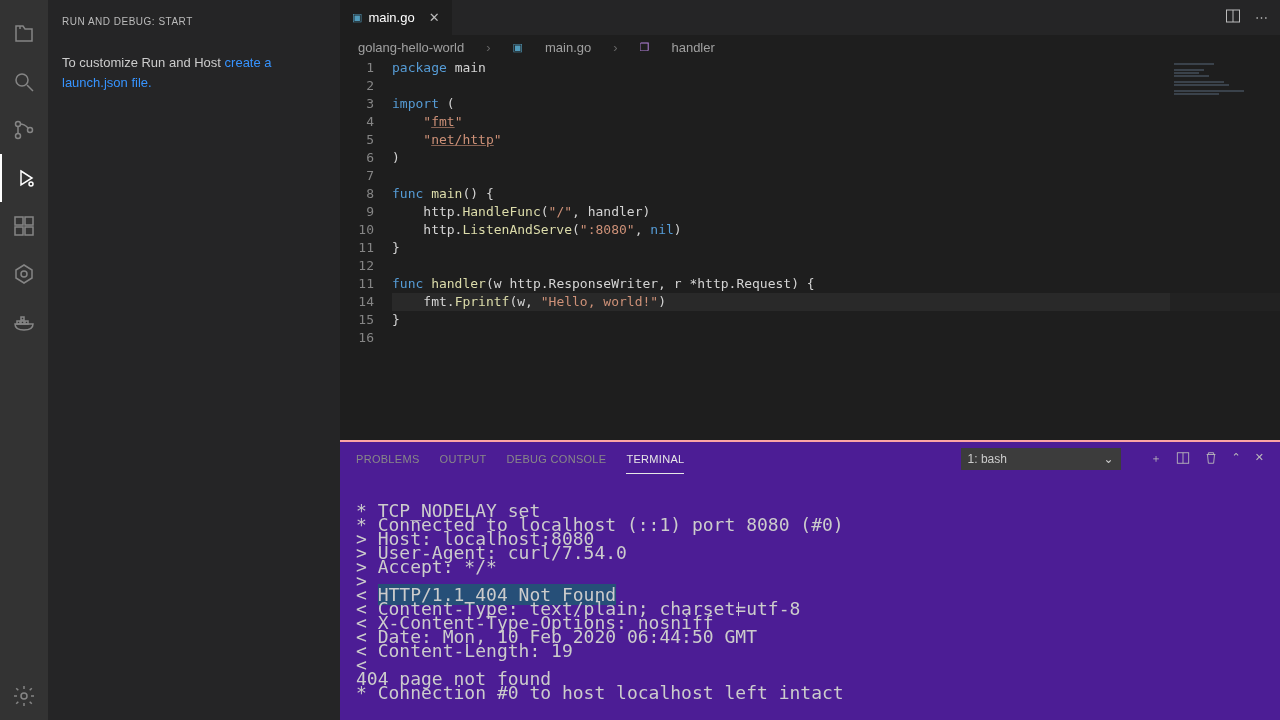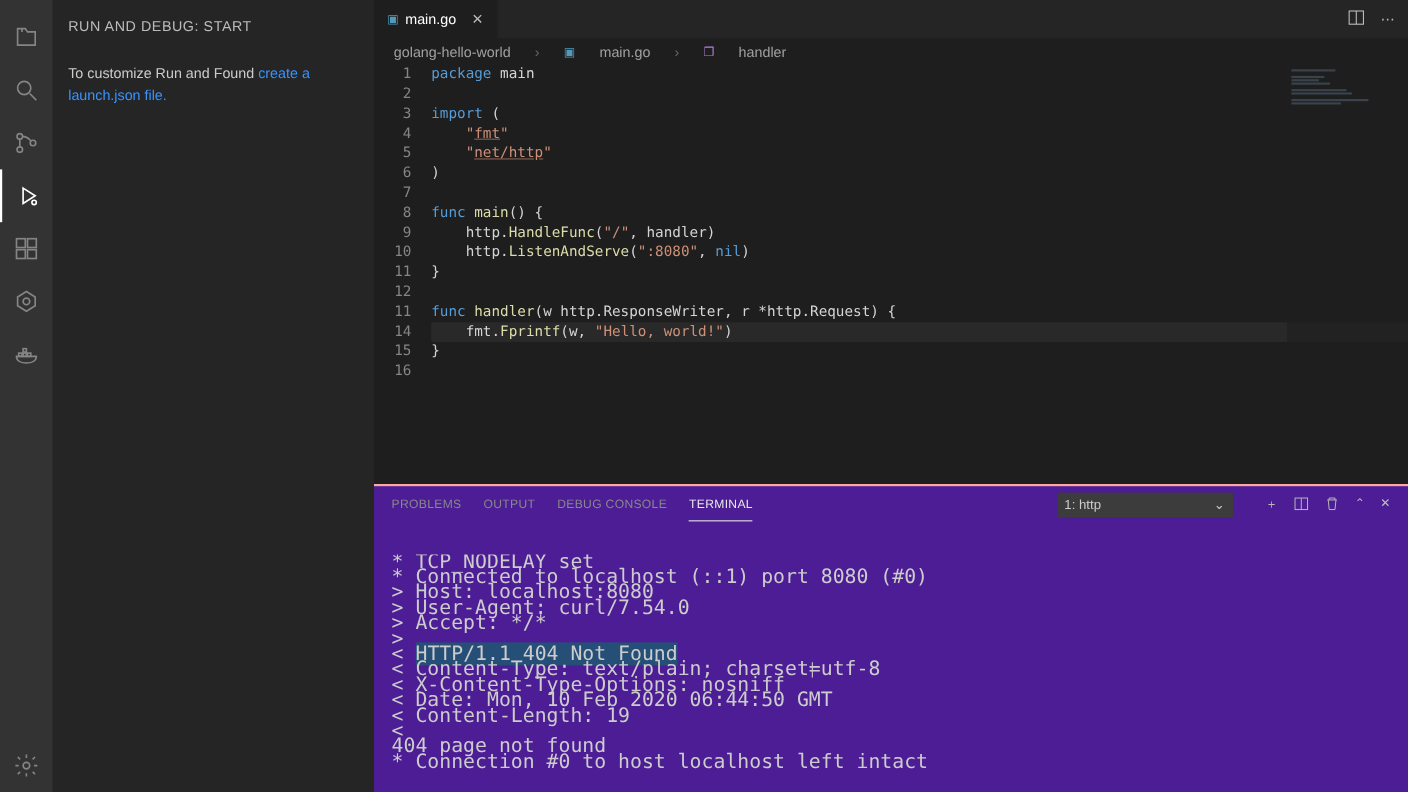--- a/index.html
+++ b/index.html
@@ -30,21 +30,21 @@
   .activity-icon svg { width: 24px; height: 24px; stroke: currentColor; fill: none; stroke-width: 1.5; }
   .activity-spacer { flex: 1; }
 
   
   .side-panel {
     width: 292px; height: 100%;
     background: #252526;
     padding: 10px 10px;
   }
   .side-title {
-    font-size: 13px; color: #bbbbbb;
+    font-size: 10px; color: #bbbbbb;
     padding: 6px 4px 12px 4px;
     letter-spacing: 0.5px;
   }
   .run-button {
     width: 100%; height: 30px;
     background: #0e639c;
     color: #ffffff;
     border: none;
     font-size: 13px;
     cursor: pointer;
@@ -210,21 +210,21 @@
     <svg viewBox="0 0 24 24">
         <circle cx="12" cy="12" r="3"></circle>
         <path d="M12 2v3M12 19v3M4.2 4.2l2.1 2.1M17.7 17.7l2.1 2.1M2 12h3M19 12h3M4.2 19.8l2.1-2.1M17.7 6.3l2.1-2.1"></path>
       </svg>
   </div>
 </div>
 
 <div class="side-panel">
   <div class="side-title">RUN AND DEBUG: START</div>
   <div class="side-text">
-    <span>To customize Run and Found </span><a>create a launch.json file.</a>
+    <span>To customize Run and Host </span><a>create a launch.json file.</a>
   </div>
 </div>
 
 <div class="main-col">
 
   <div class="tab-bar">
     <div class="tab">
       <span class="go-icon">▣</span>
       <span>main.go</span>
       <span class="close">✕</span>
@@ -303,21 +303,21 @@
   <div class="panel">
     <div class="panel-tabs">
       <span id="ptabs" style="display: flex; gap: 20px;">
           <span class="panel-tab">PROBLEMS</span>
           <span class="panel-tab">OUTPUT</span>
           <span class="panel-tab">DEBUG CONSOLE</span>
           <span class="panel-tab active">TERMINAL</span>
         </span>
       <div class="grow"></div>
       <div class="term-picker">
-        <span>1: http</span>
+        <span>1: bash</span>
         <span>⌄</span>
       </div>
       <div class="panel-actions">
         <span>＋</span>
         <span>
           <svg width="14" height="14" viewBox="0 0 16 16" stroke="#bbb" fill="none">
               <rect x="1.5" y="2" width="13" height="12"></rect>
               <line x1="8" y1="2" x2="8" y2="14"></line>
             </svg>
         </span>

